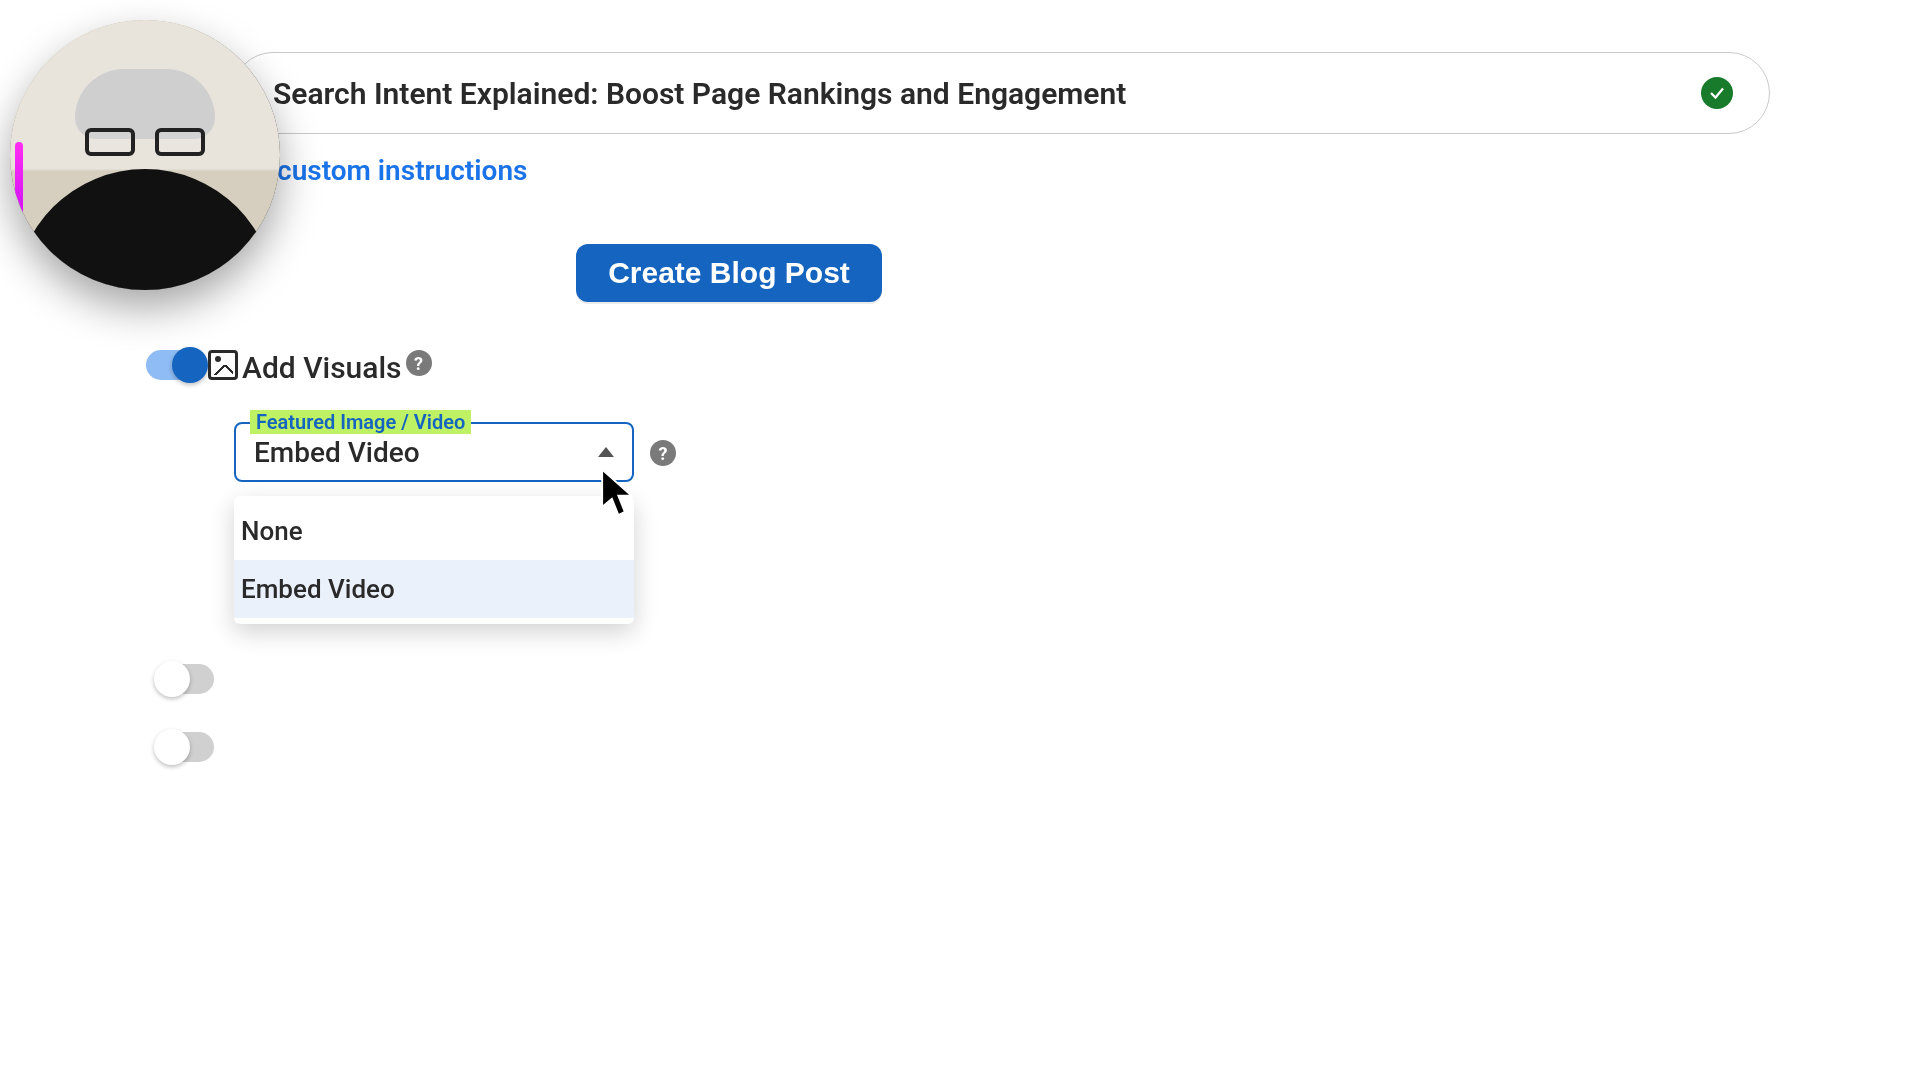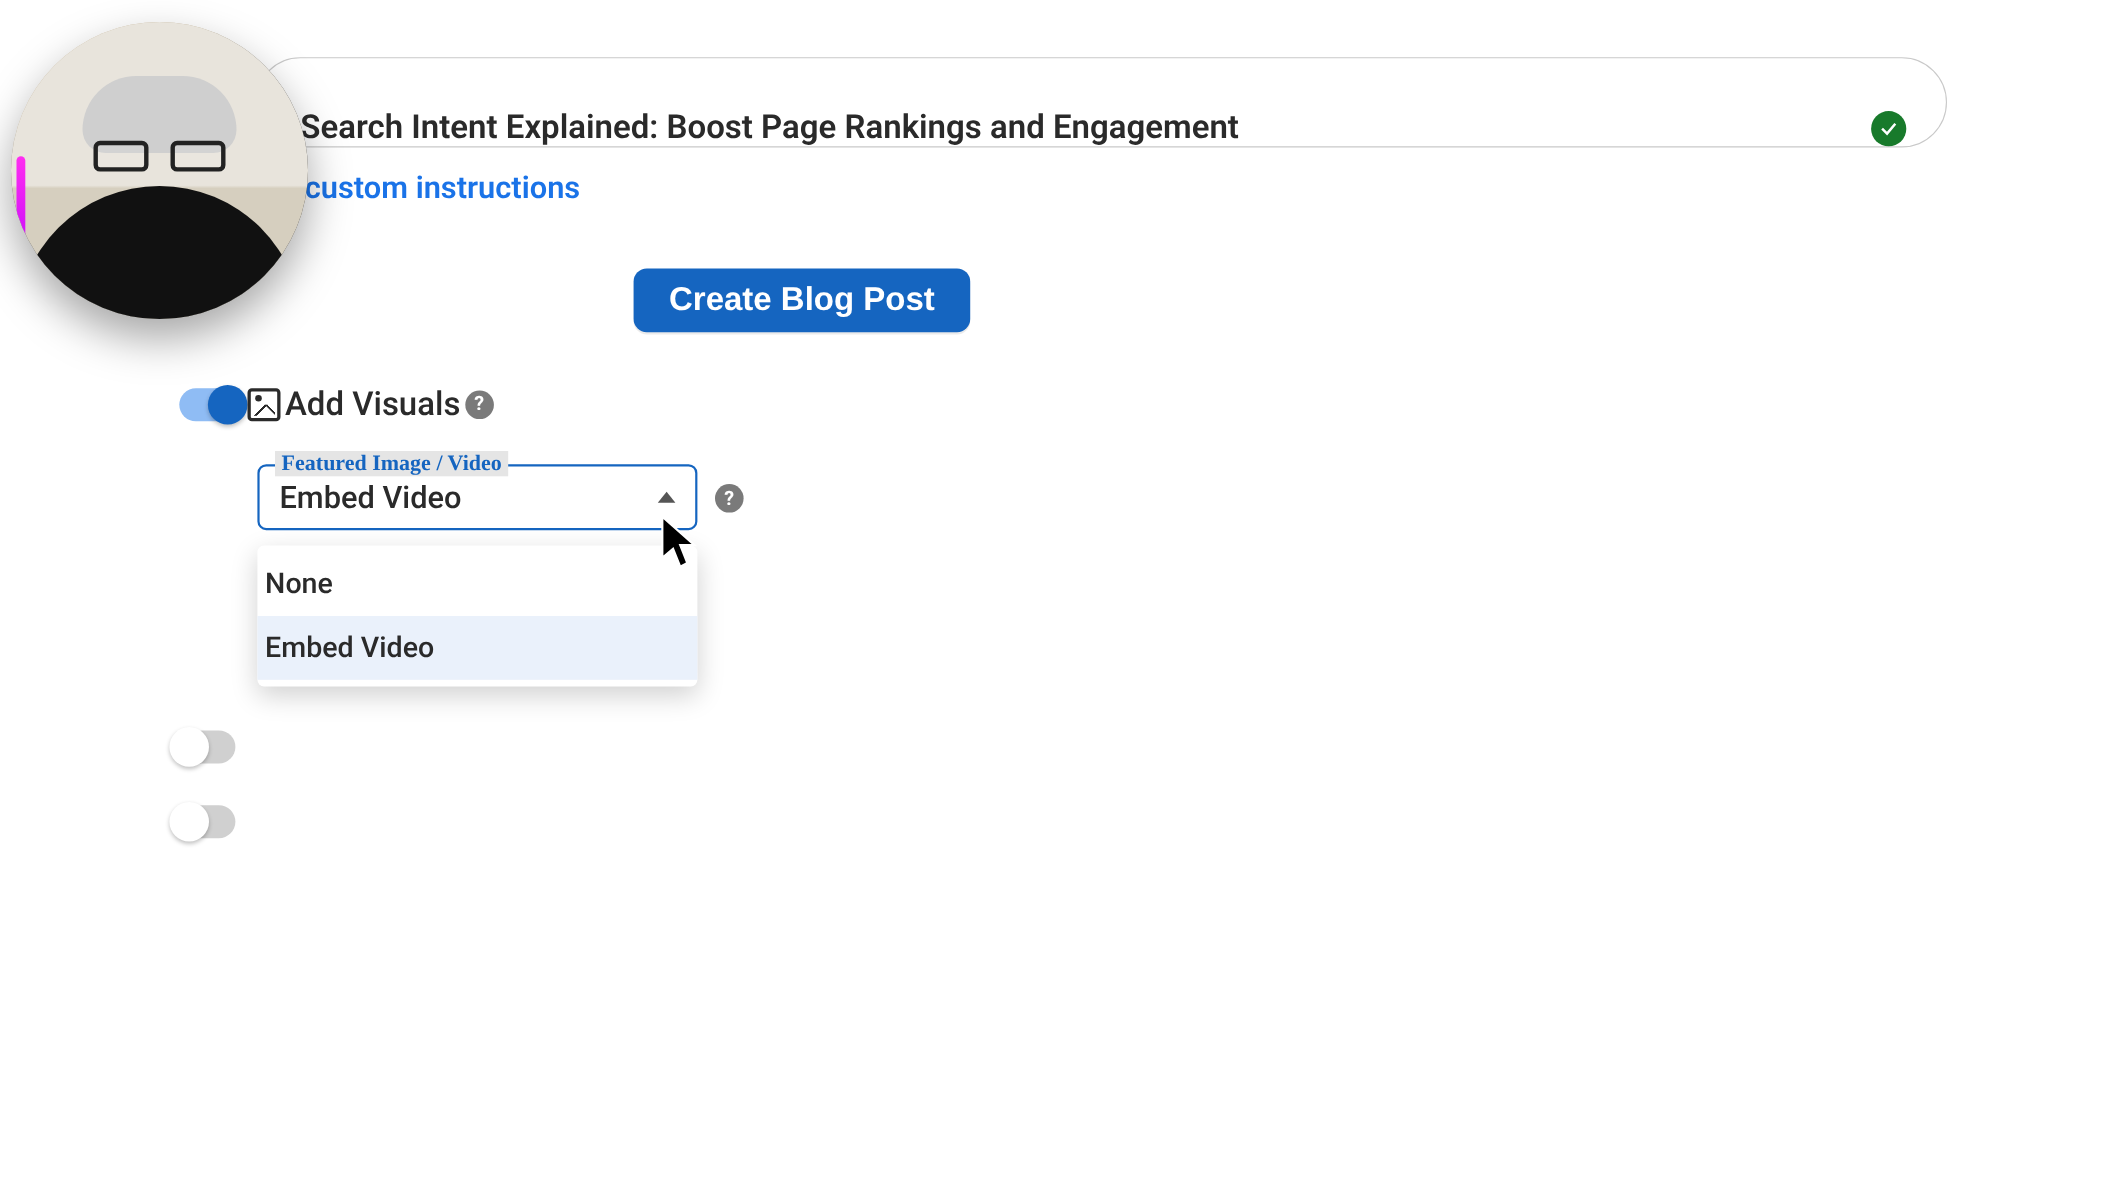--- a/index.html
+++ b/index.html
@@ -74,21 +74,21 @@
   
   .title-row {
     position: absolute;
     left: 232px;
     top: 52px;
     right: 150px;
     height: 82px;
     border: 1px solid #c9c9c9;
     border-radius: 41px;
     display: flex;
-    align-items: flex-end;
+    align-items: center;
     padding: 0 36px 0 40px;
     background: #fff;
     z-index: 10;
   }
   .title-text {
     flex: 1;
     font-size: 30px;
     font-weight: 600;
     color: #2a2a2a;
     white-space: nowrap;
@@ -128,24 +128,24 @@
     border-radius: 12px;
     font-size: 30px;
     font-weight: 600;
     cursor: pointer;
     box-shadow: 0 2px 0 rgba(0,0,0,0.08);
   }
 
   
   .visuals-row {
     position: absolute;
-    left: 163px;
+    left: 146px;
     top: 350px;
     display: flex;
-    align-items: center;
+    align-items: flex-start;
     gap: 4px;
   }
   .toggle {
     width: 58px; height: 30px;
     border-radius: 15px;
     position: relative;
     cursor: pointer;
   }
   .toggle.on { background: #8fbcf4; }
   .toggle.off { background: #d0d0d0; }
@@ -197,27 +197,26 @@
     position: absolute;
     left: 234px;
     top: 422px;
     width: 400px;
     height: 60px;
   }
   .dd-legend {
     position: absolute;
     left: 16px;
     top: -12px;
-    background: #e5e5e5;
+    background: #bef264;
     padding: 0 6px;
     font-size: 20px;
     font-weight: 600;
     color: #1565c0;
     z-index: 2;
-    font-family: Liberation Serif, serif;
   }
   .dd-field {
     position: absolute;
     inset: 0;
     border: 2px solid #1565c0;
     border-radius: 8px;
     display: flex;
     align-items: center;
     padding: 0 18px;
     cursor: pointer;

